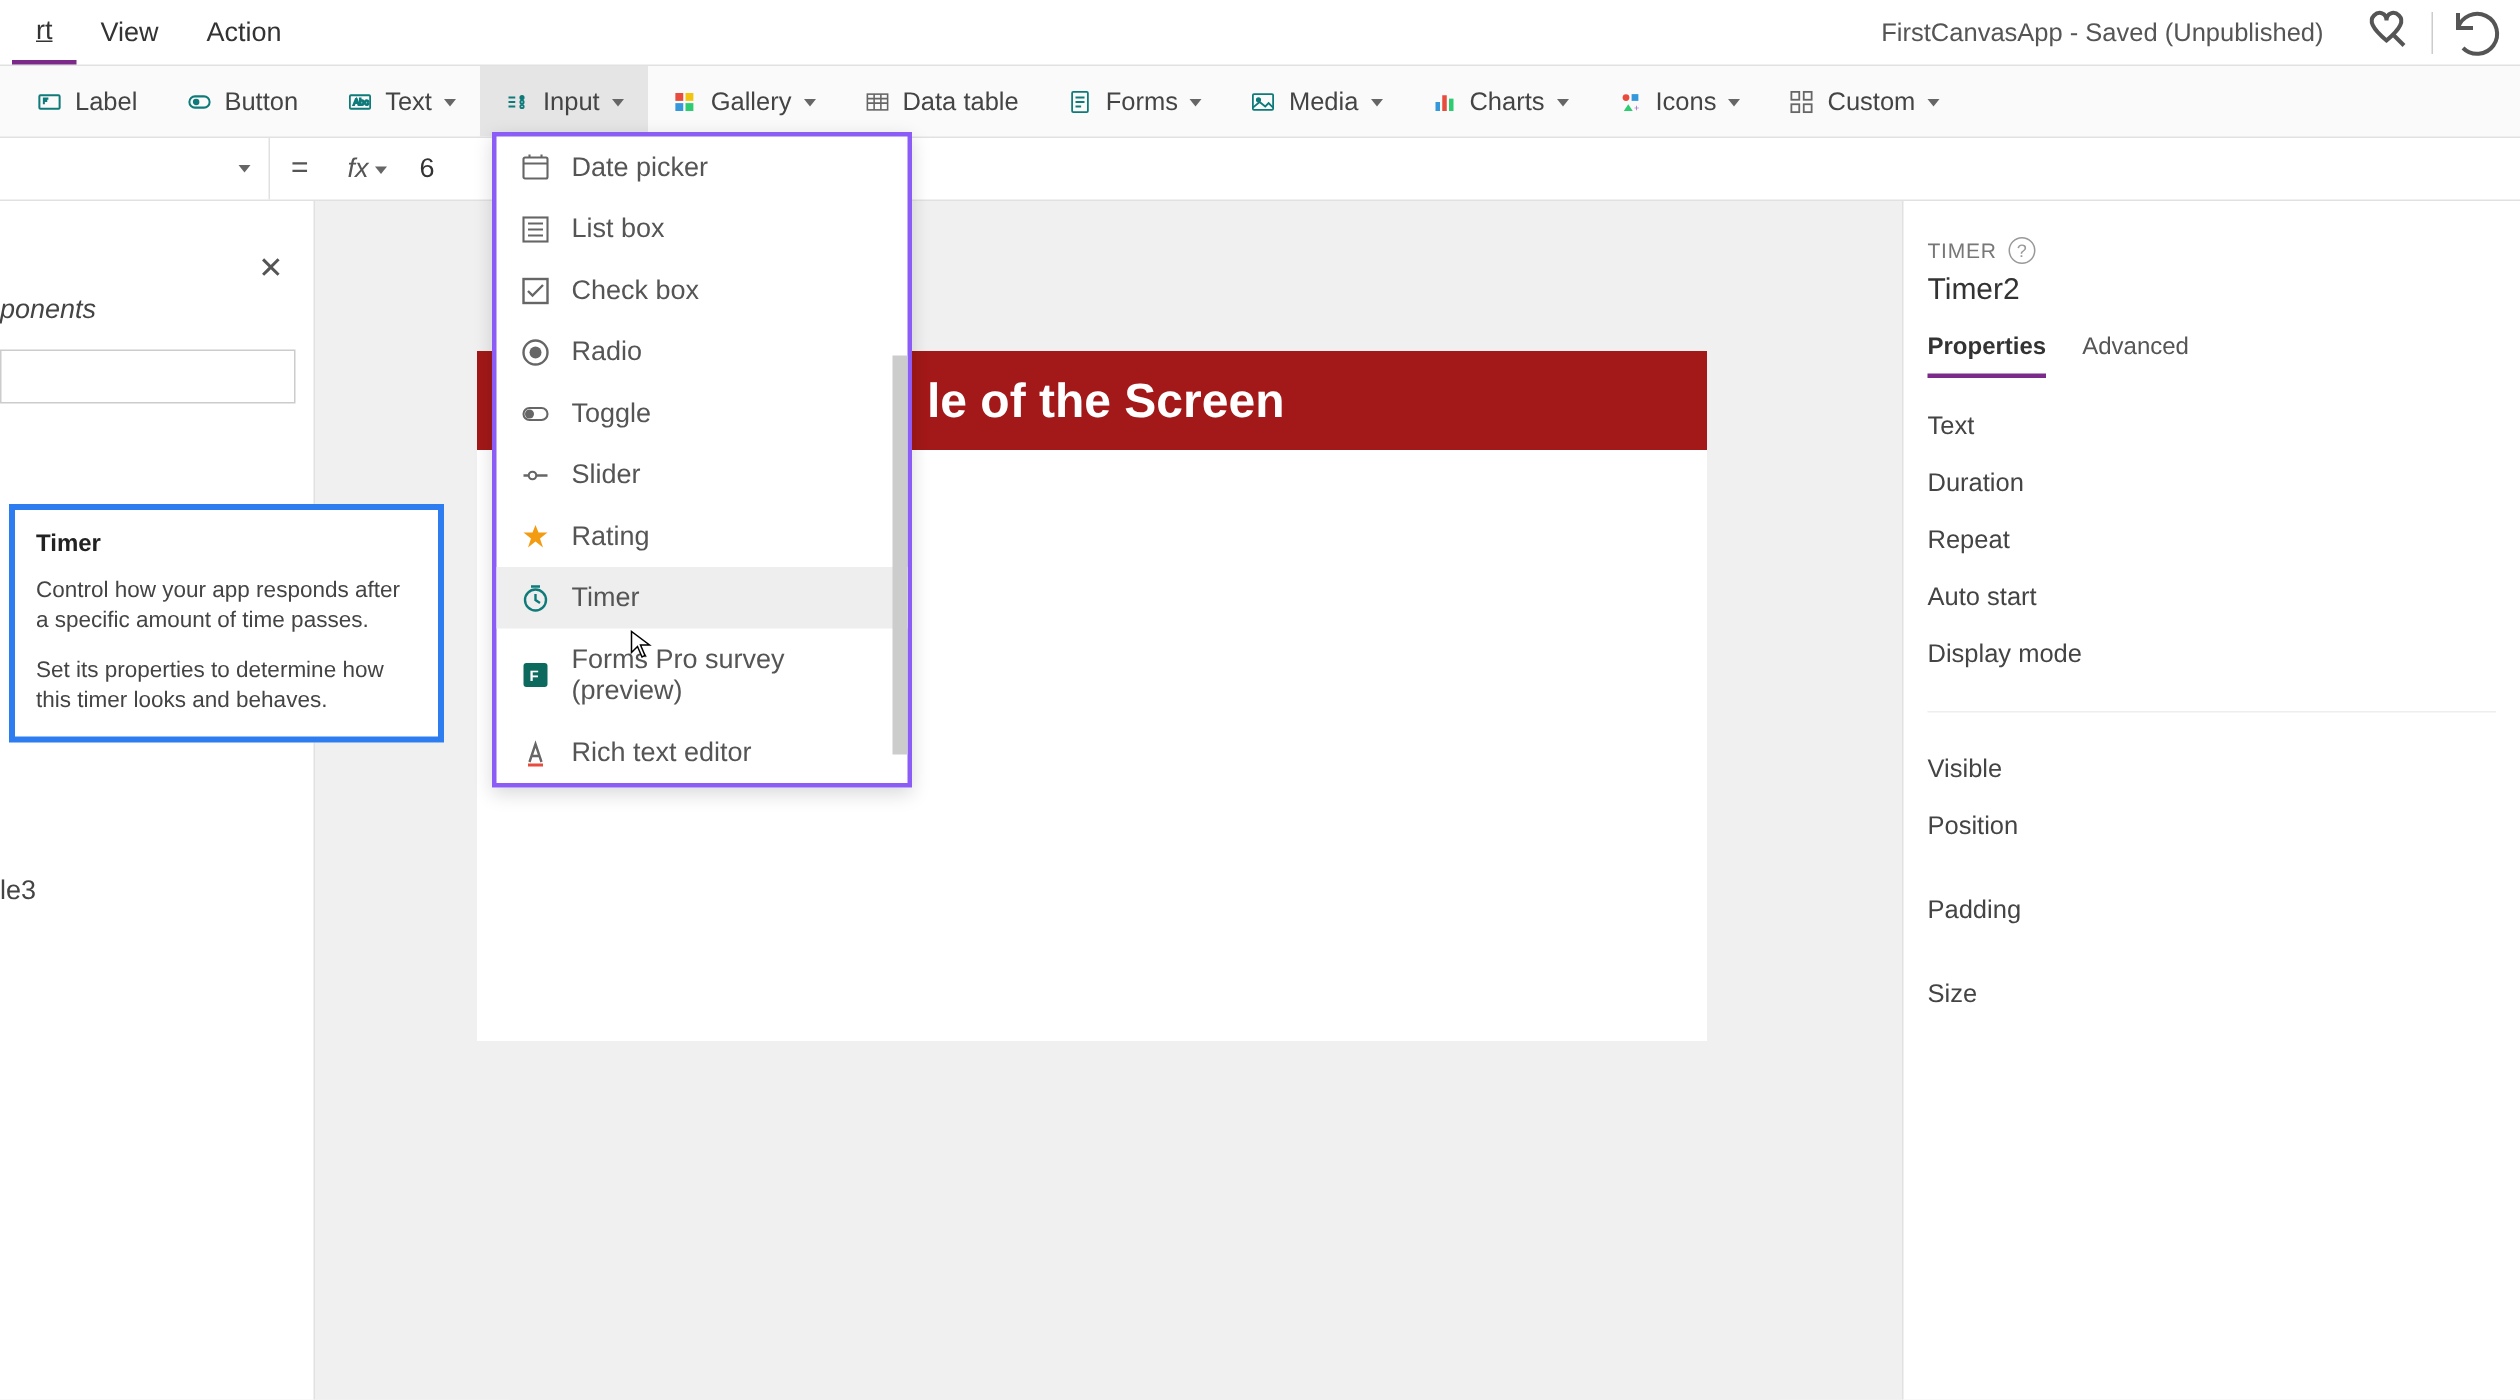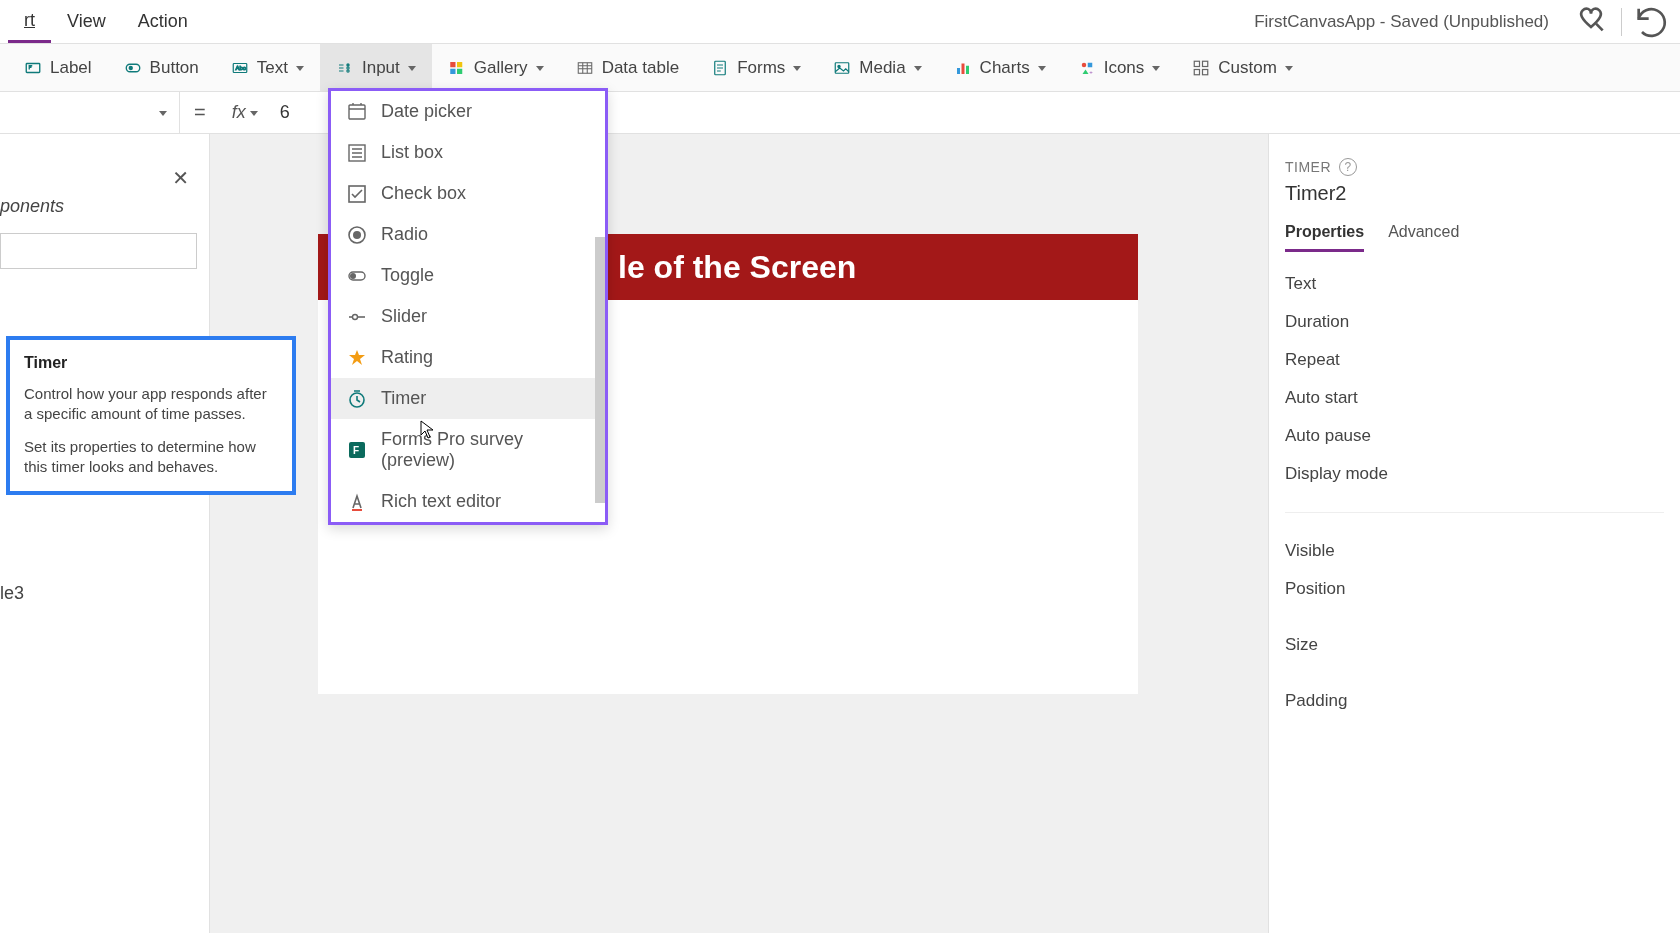--- a/index.html
+++ b/index.html
@@ -348,22 +348,21 @@
     <div class="name">Timer2</div>
     <div class="tabs">
       <div class="t active">Properties</div>
       <div class="t">Advanced</div>
     </div>
     <div class="plist">
       <div class="row">Text</div>
       <div class="row">Duration</div>
       <div class="row">Repeat</div>
       <div class="row">Auto start</div>
-      <div class="row">Auto pause</div>
       <div class="row">Display mode</div>
       <div class="sep"></div>
       <div class="row">Visible</div>
       <div class="row">Position</div>
+      <div class="row" style="margin-top:18px">Padding</div>
       <div class="row" style="margin-top:18px">Size</div>
-      <div class="row" style="margin-top:18px">Padding</div>
     </div>
   </div>
 </div>
 
 </body></html>

